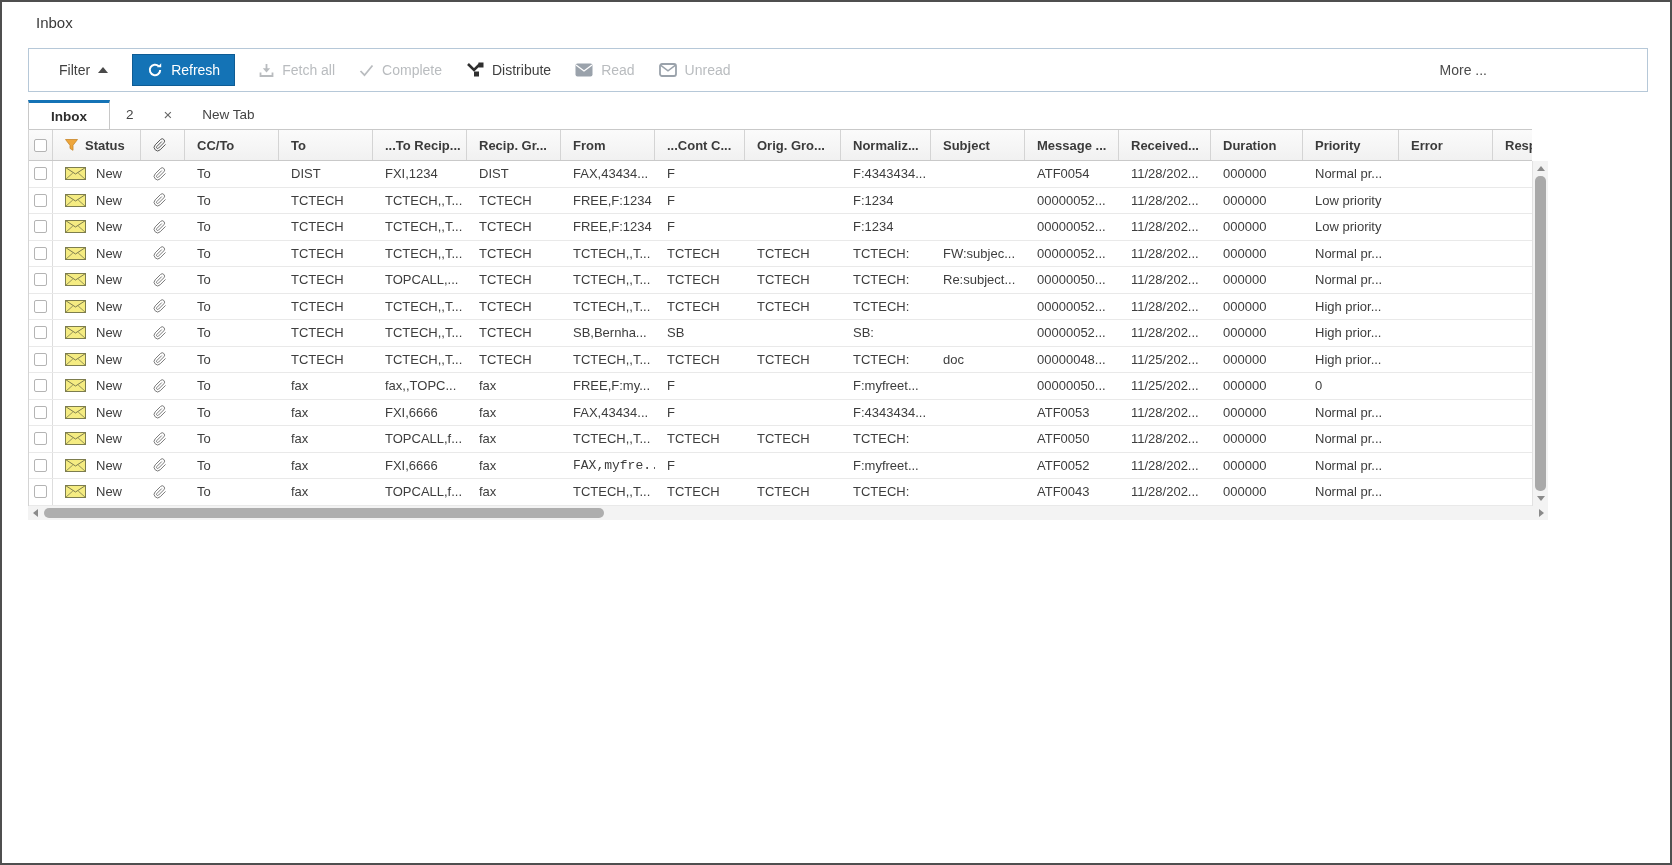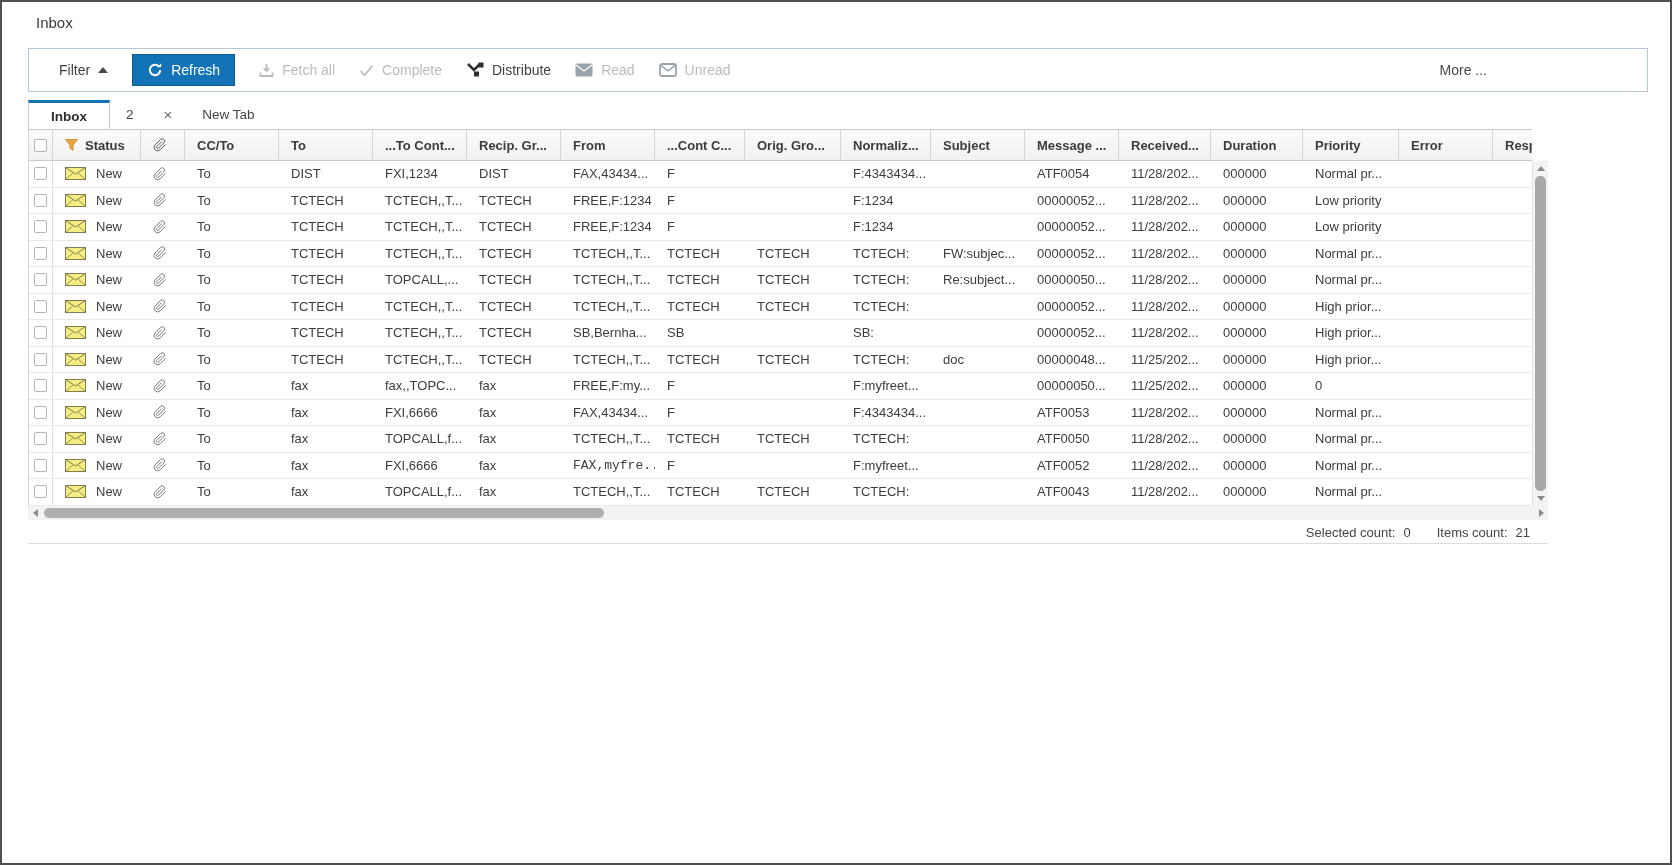--- a/index.html
+++ b/index.html
@@ -150,21 +150,21 @@
             </svg>
             <span>Status</span>
           </div>
           <div class="hcell" style="width: 44px;">
             <svg width="14" height="14" viewBox="0 0 24 24">
               <path d="M21.44 11.05l-9.19 9.19a6 6 0 0 1-8.49-8.49l9.19-9.19a4 4 0 0 1 5.66 5.66l-9.2 9.19a2 2 0 0 1-2.83-2.83l8.49-8.48" fill="none" stroke="#555" stroke-width="1.7"></path>
             </svg>
           </div>
           <div class="hcell" style="width: 94px;">CC/To</div>
           <div class="hcell" style="width: 94px;">To</div>
-          <div class="hcell" style="width: 94px;">...To Cont...</div>
+          <div class="hcell" style="width: 94px;">...To Recip...</div>
           <div class="hcell" style="width: 94px;">Recip. Gr...</div>
           <div class="hcell" style="width: 94px;">From</div>
           <div class="hcell" style="width: 90px;">...Cont C...</div>
           <div class="hcell" style="width: 96px;">Orig. Gro...</div>
           <div class="hcell" style="width: 90px;">Normaliz...</div>
           <div class="hcell" style="width: 94px;">Subject</div>
           <div class="hcell" style="width: 94px;">Message ...</div>
           <div class="hcell" style="width: 92px;">Received...</div>
           <div class="hcell" style="width: 92px;">Duration</div>
           <div class="hcell" style="width: 96px;">Priority</div>
@@ -617,18 +617,15 @@
   <div class="hscroll">
     <div class="harr left">
         <span class="tri-left"></span>
       </div>
     <div class="hthumb"></div>
     <div class="harr right">
         <span class="tri-right"></span>
       </div>
   </div>
 
-  <div class="statusbar">
-    <span>Selected count:</span><span class="val">0</span><span>Items count:</span><span class="val">21</span>
-  </div>
 
 
 </div>
 
 </body></html>

